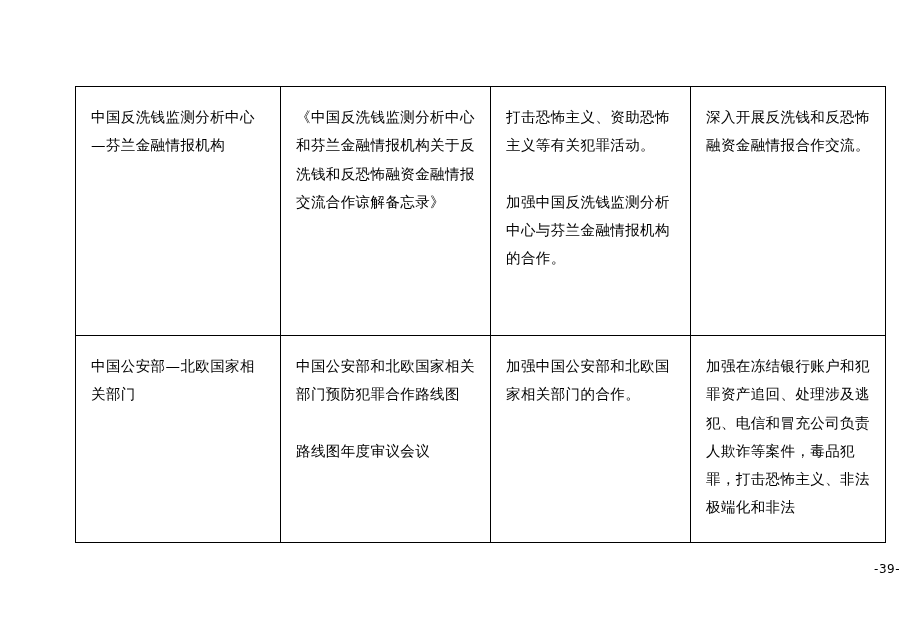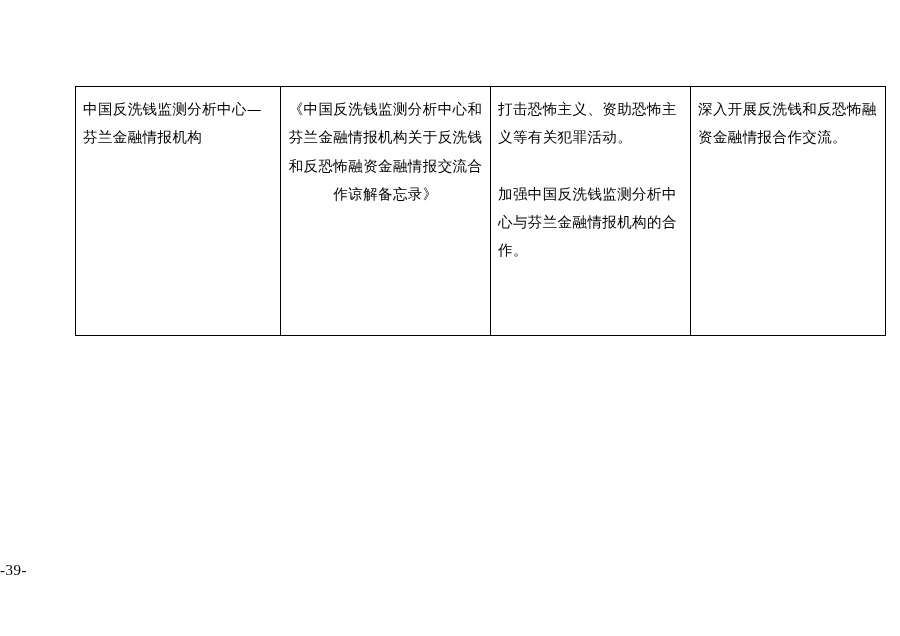--- a/index.html
+++ b/index.html
@@ -30,41 +30,40 @@
   }
   .doc-table td {
     border: 1px solid #000000;
     vertical-align: top;
     padding: 8px 7px 10px 7px;
     font-size: 14.5px;
     line-height: 1.95;
     letter-spacing: 0.4px;
   }
   .col-1 { width: 190px; }
-  .col-2 { width: 195px; text-align: center; }
+  .col-2 { width: 195px; }
   .col-3 { width: 185px; }
   .col-4 { width: 180px; }
   .cell-para {
-    margin: 0;
+    margin: 8px;
   }
   .cell-para + .cell-para {
     margin-top: 1.95em;
     font-family: Liberation Serif, serif;
   }
   .row-1 td { height: 230px; }
   .row-2 td { height: 188px; }
   .page-number {
     position: absolute;
     left: 0;
     top: 562px;
     width: 900px;
-    text-align: left;
-    font-size: 15px;
+    text-align: right;
+    font-size: 12px;
     letter-spacing: 0.5px;
-    font-family: Liberation Serif, serif;
   }
 </style>
 </head>
 <body>
 
 <div class="page">
 
   <table class="doc-table">
     <tbody>
       <tr class="row-1">
@@ -75,18 +74,33 @@
           <p class="cell-para">《中国反洗钱监测分析中心和芬兰金融情报机构关于反洗钱和反恐怖融资金融情报交流合作谅解备忘录》</p>
         </td>
         <td class="col-3">
           <p class="cell-para">打击恐怖主义、资助恐怖主义等有关犯罪活动。</p>
           <p class="cell-para">加强中国反洗钱监测分析中心与芬兰金融情报机构的合作。</p>
         </td>
         <td class="col-4">
           <p class="cell-para">深入开展反洗钱和反恐怖融资金融情报合作交流。</p>
         </td>
       </tr>
+      <tr class="row-2">
+        <td class="col-1">
+          <p class="cell-para">中国公安部—北欧国家相关部门</p>
+        </td>
+        <td class="col-2">
+          <p class="cell-para">中国公安部和北欧国家相关部门预防犯罪合作路线图</p>
+          <p class="cell-para">路线图年度审议会议</p>
+        </td>
+        <td class="col-3">
+          <p class="cell-para">加强中国公安部和北欧国家相关部门的合作。</p>
+        </td>
+        <td class="col-4">
+          <p class="cell-para">加强在冻结银行账户和犯罪资产追回、处理涉及逃犯、电信和冒充公司负责人欺诈等案件，毒品犯罪，打击恐怖主义、非法极端化和非法</p>
+        </td>
+      </tr>
     </tbody>
   </table>
 
   <div class="page-number">-39-</div>
 
 </div>
 
 </body></html>

